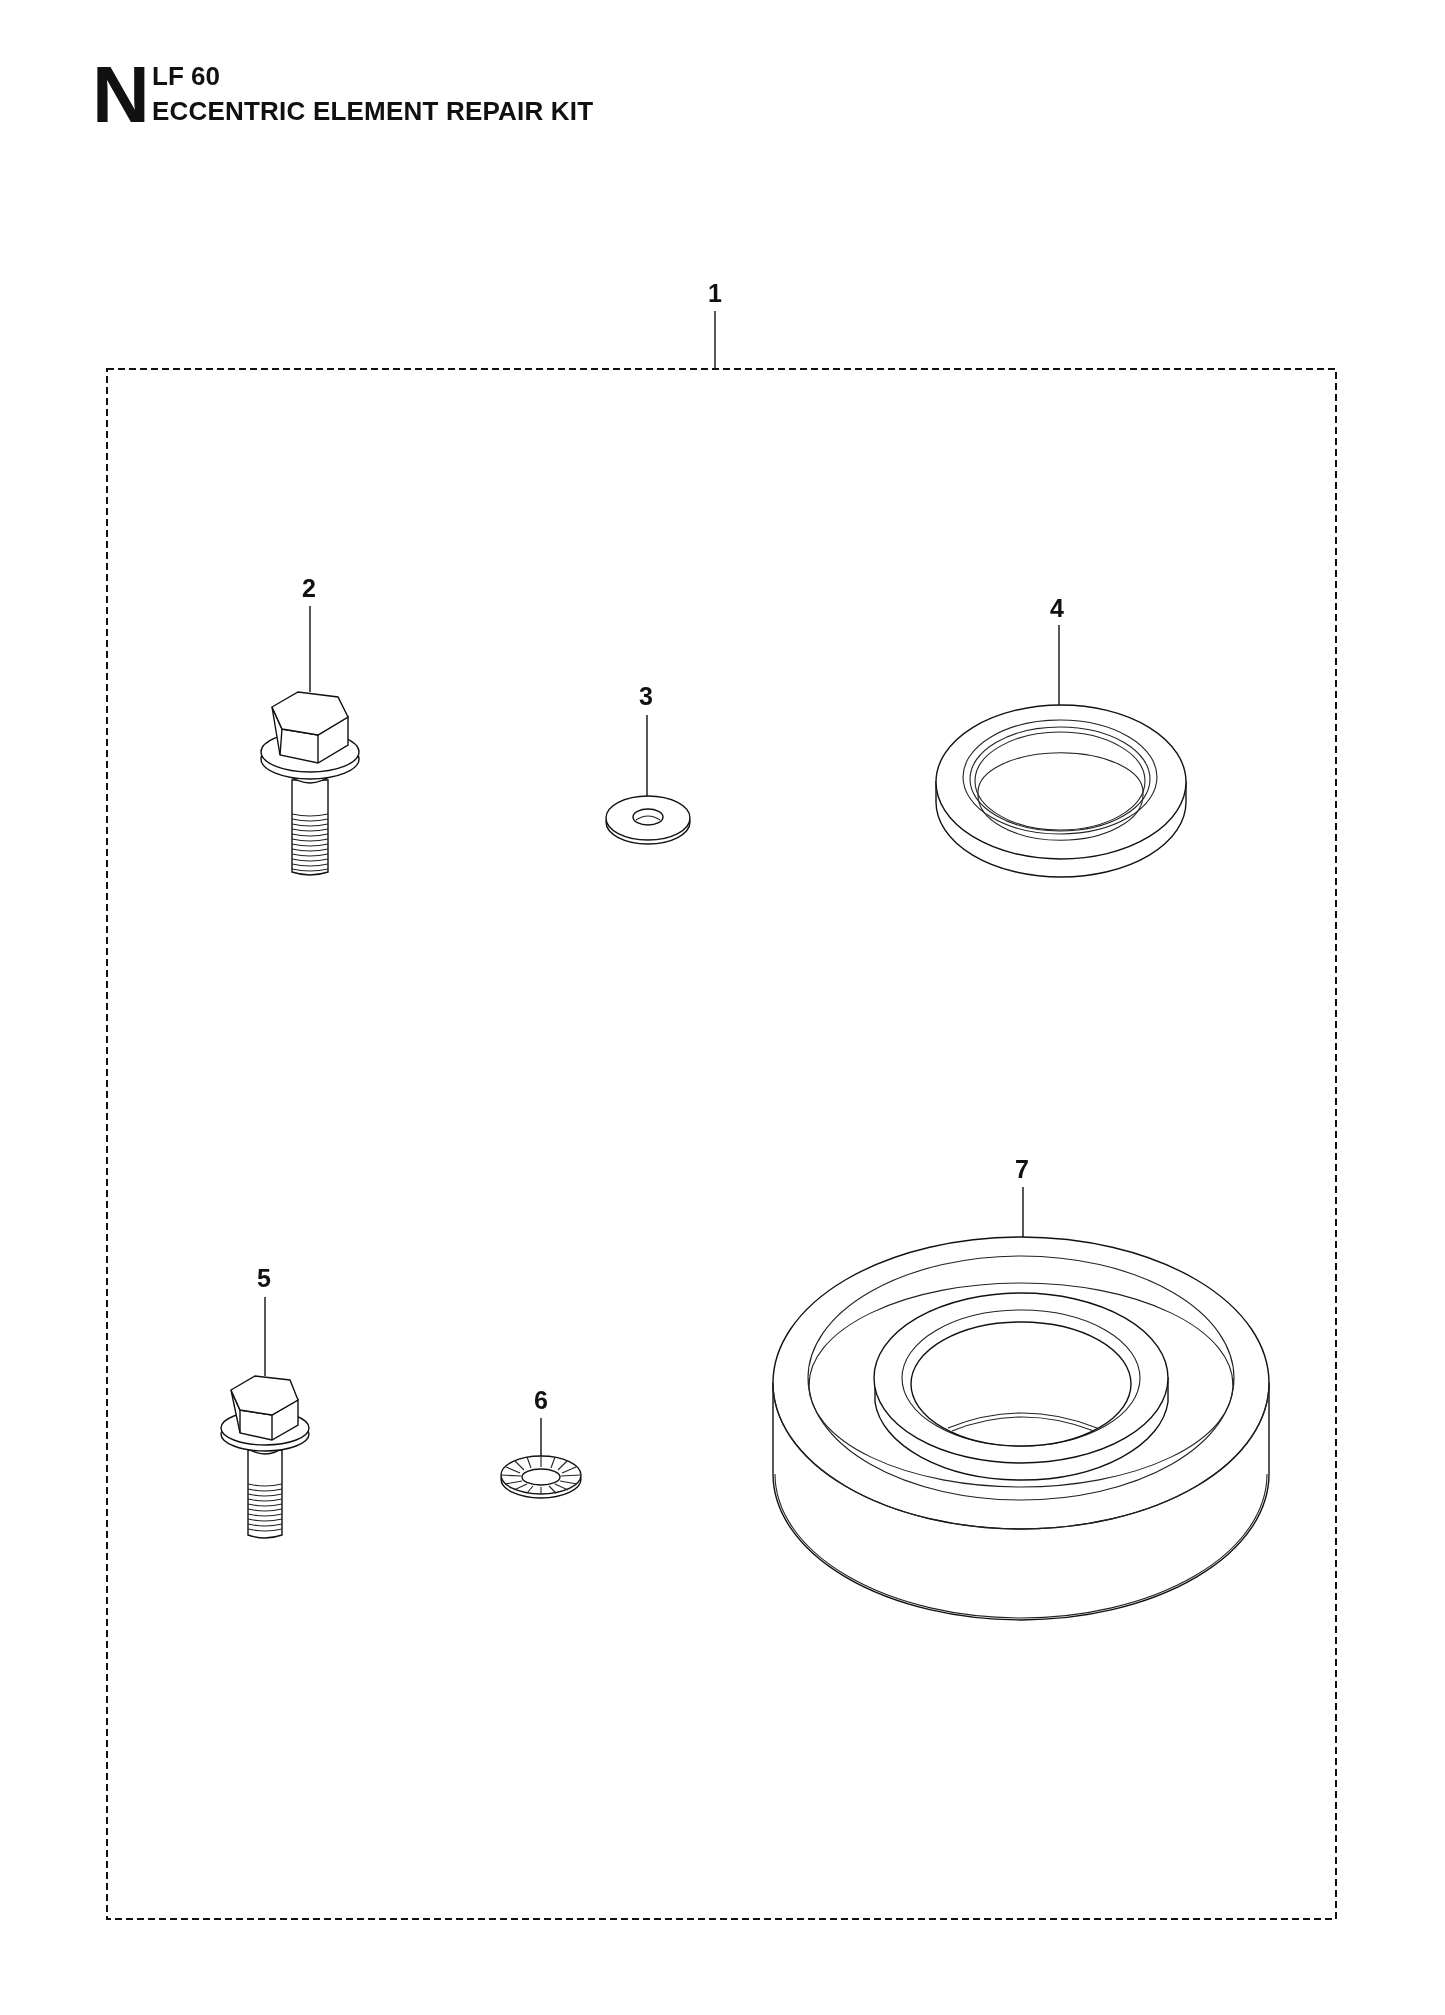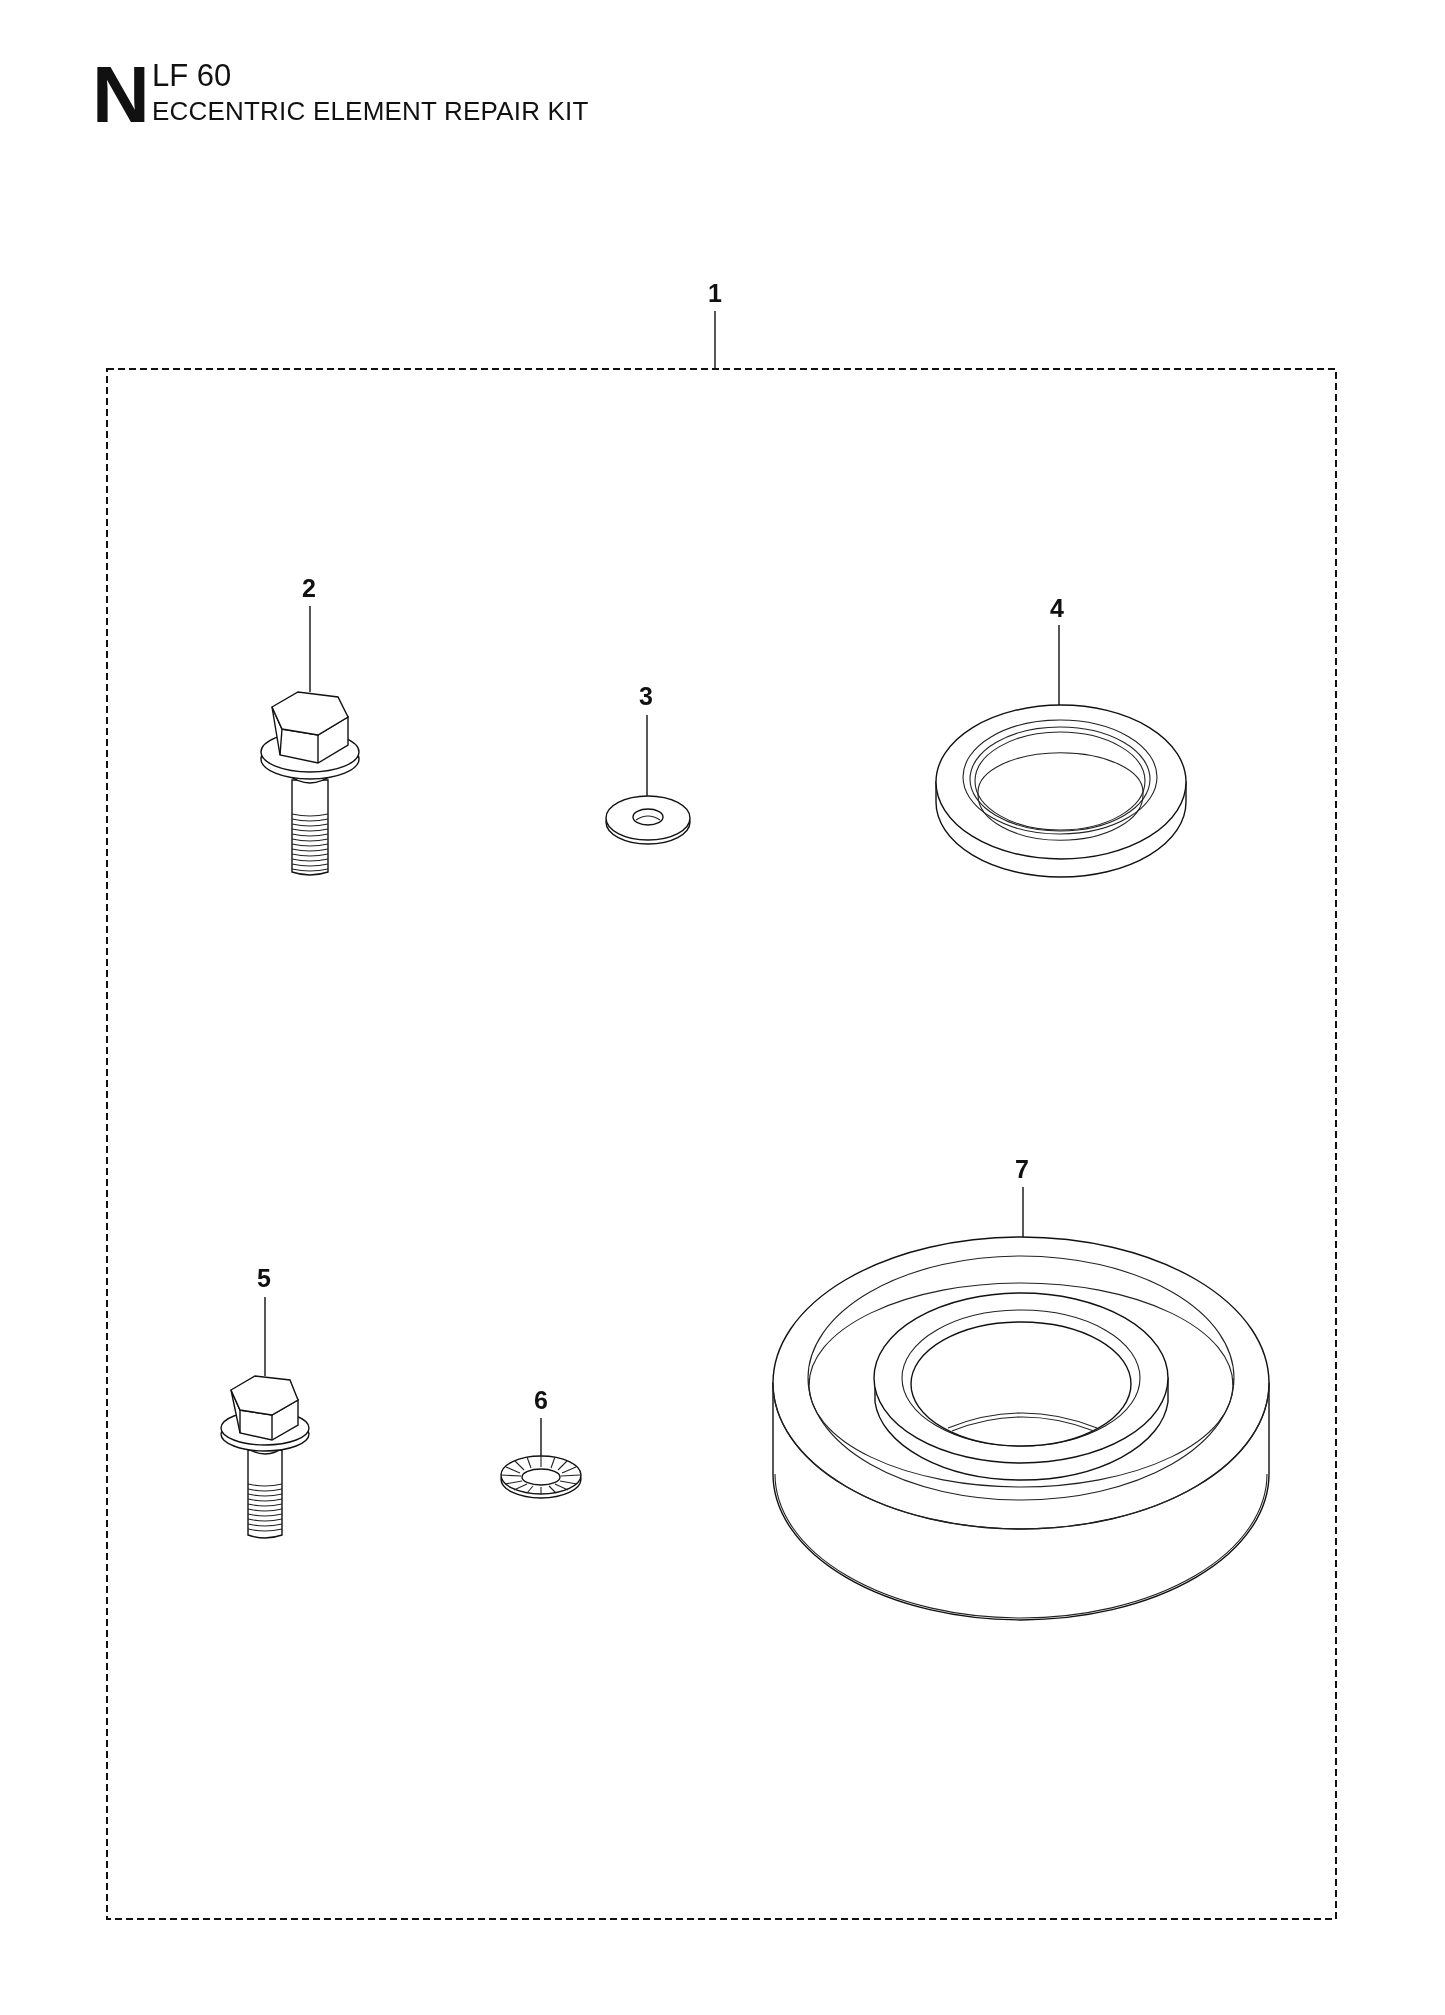--- a/index.html
+++ b/index.html
@@ -1,21 +1,21 @@
 <!DOCTYPE html>
 <html><head>
 <meta charset="utf-8">
 <style>
   html, body { margin: 0; padding: 0; background: #ffffff; }
   body { width: 1445px; height: 2015px; position: relative; overflow: hidden;
          font-family: "Liberation Sans", "DejaVu Sans", sans-serif; color: #111; }
   .hdr-letter { position: absolute; left: 92px; top: 55px; font-size: 80px; font-weight: bold;
                 line-height: 80px; letter-spacing: -1px; }
-  .hdr-model { position: absolute; left: 152px; top: 62px; font-size: 31px; font-weight: normal; line-height: 28px; }
-  .hdr-title { position: absolute; left: 152px; top: 97px; font-size: 26px; font-weight: normal; line-height: 28px; letter-spacing: 0.2px; }
+  .hdr-model { position: absolute; left: 152px; top: 62px; font-size: 26px; font-weight: bold; line-height: 28px; }
+  .hdr-title { position: absolute; left: 152px; top: 97px; font-size: 26px; font-weight: bold; line-height: 28px; letter-spacing: 0.2px; }
   svg.diagram { position: absolute; left: 0; top: 0; }
   .callout { font-family: "Liberation Sans", "DejaVu Sans", sans-serif; font-weight: bold; font-size: 25px; fill: #111; }
   .ln { stroke: #111; fill: none; stroke-width: 1.4; }
   .thin { stroke: #222; fill: none; stroke-width: 1.1; }
   .fillw { fill: #fff; stroke: #111; stroke-width: 1.4; }
 </style>
 </head>
 <body>
 
 <div class="hdr-letter">N</div>

